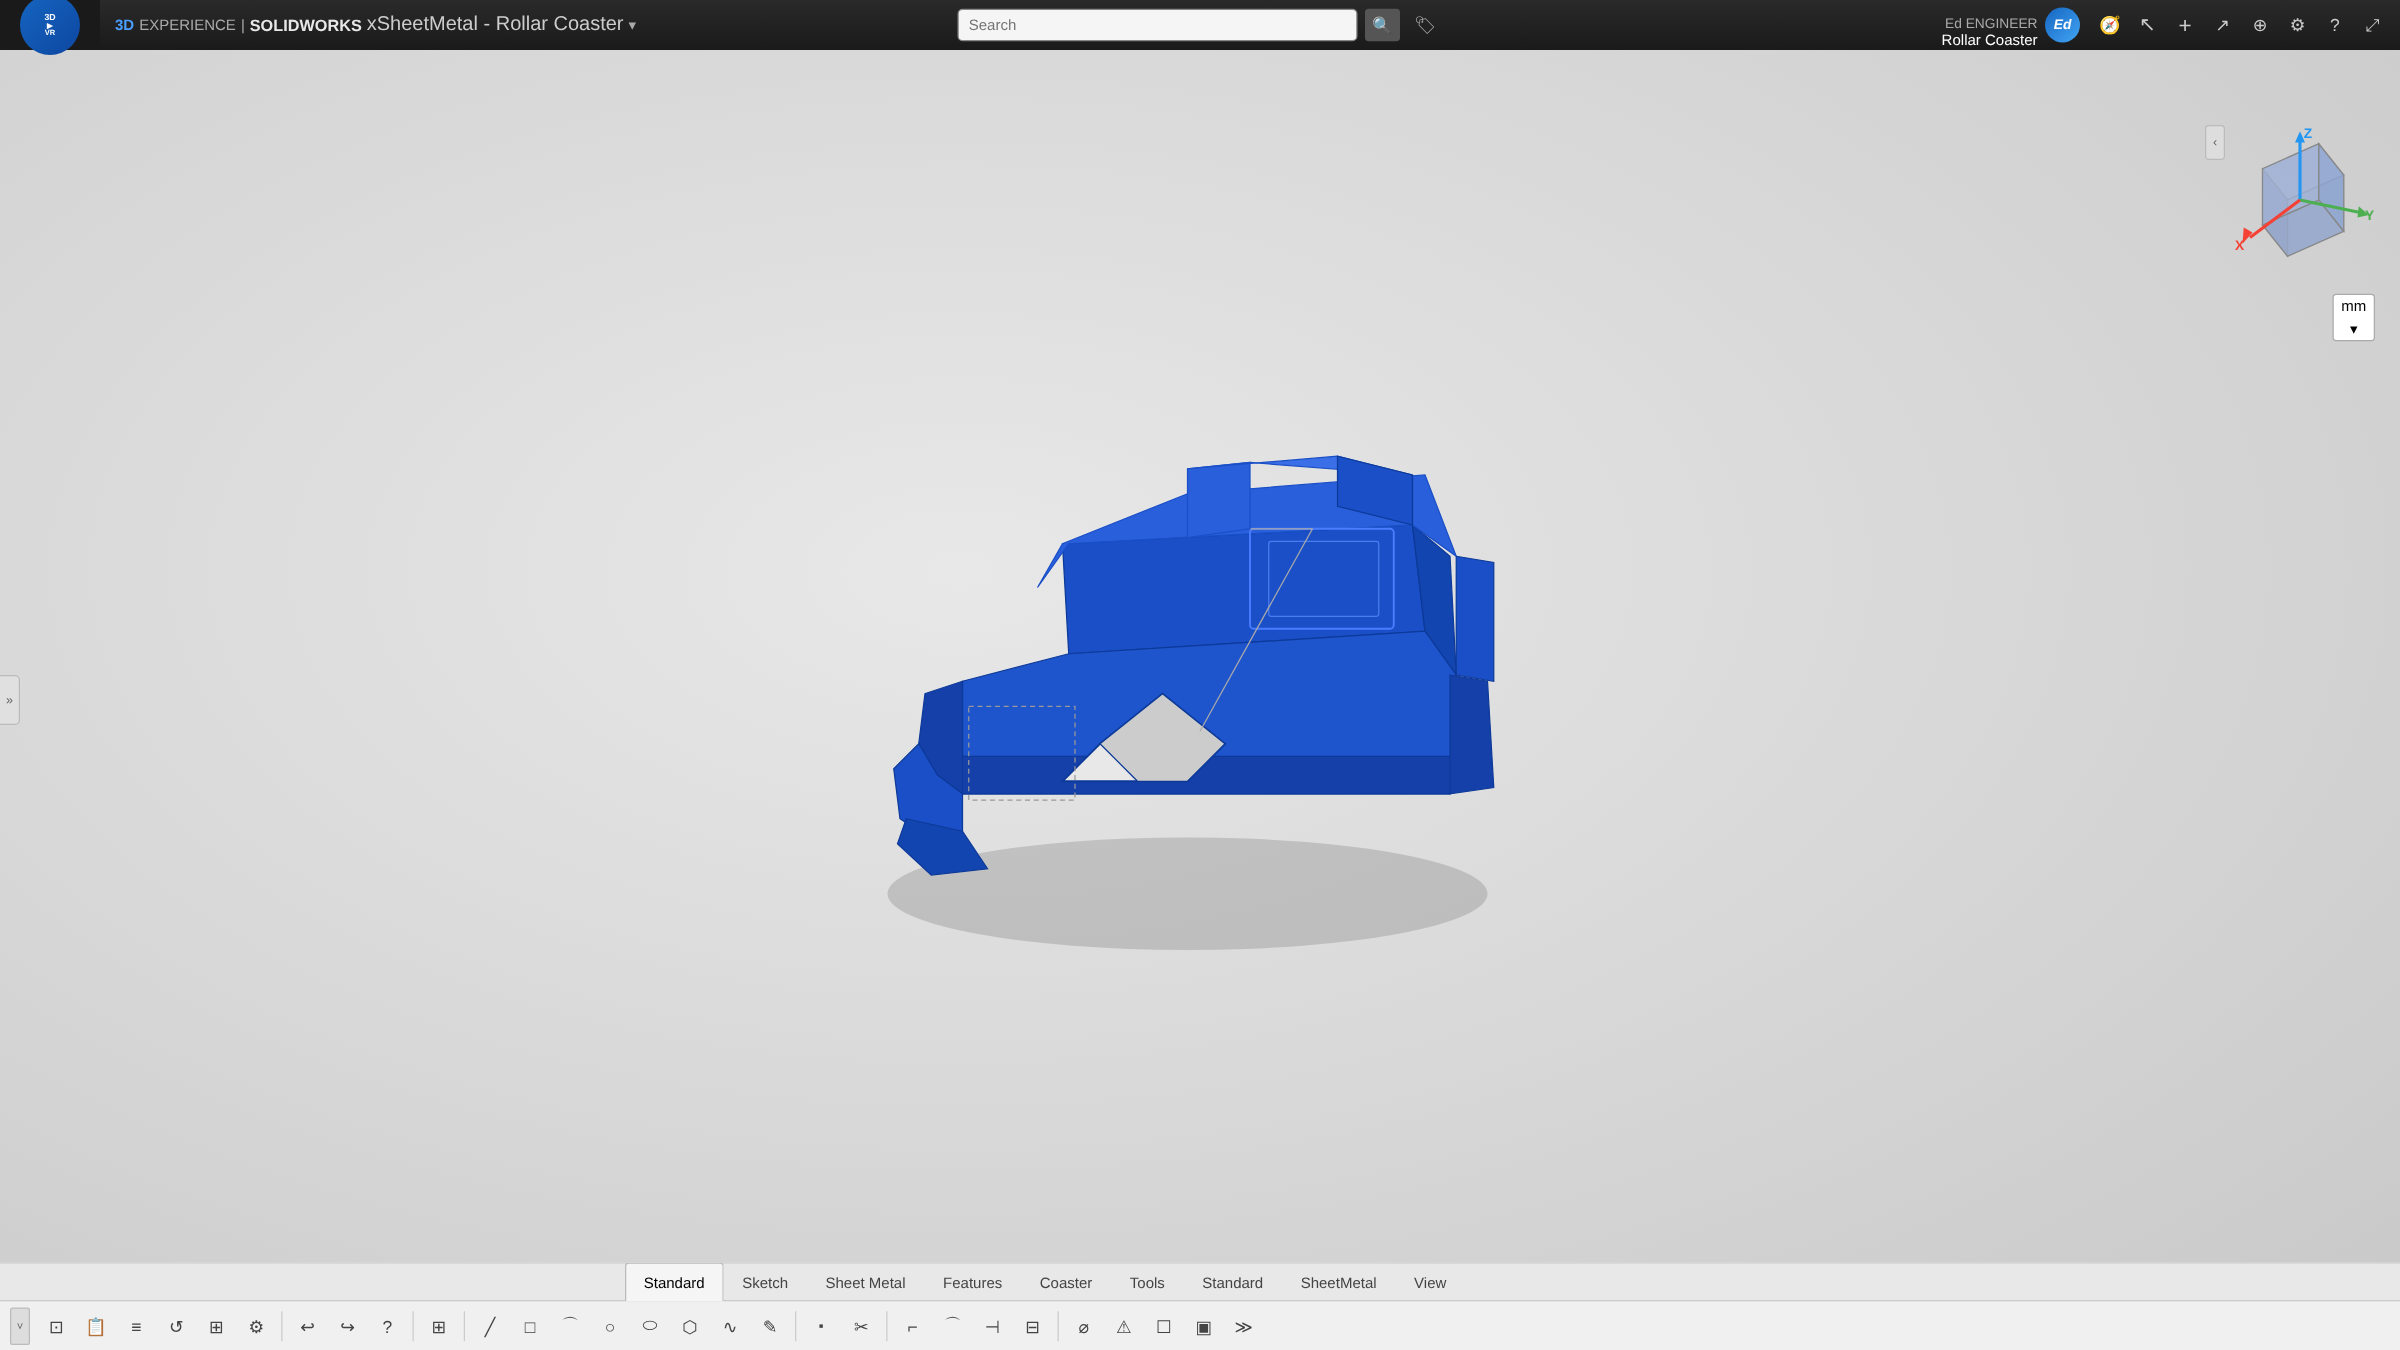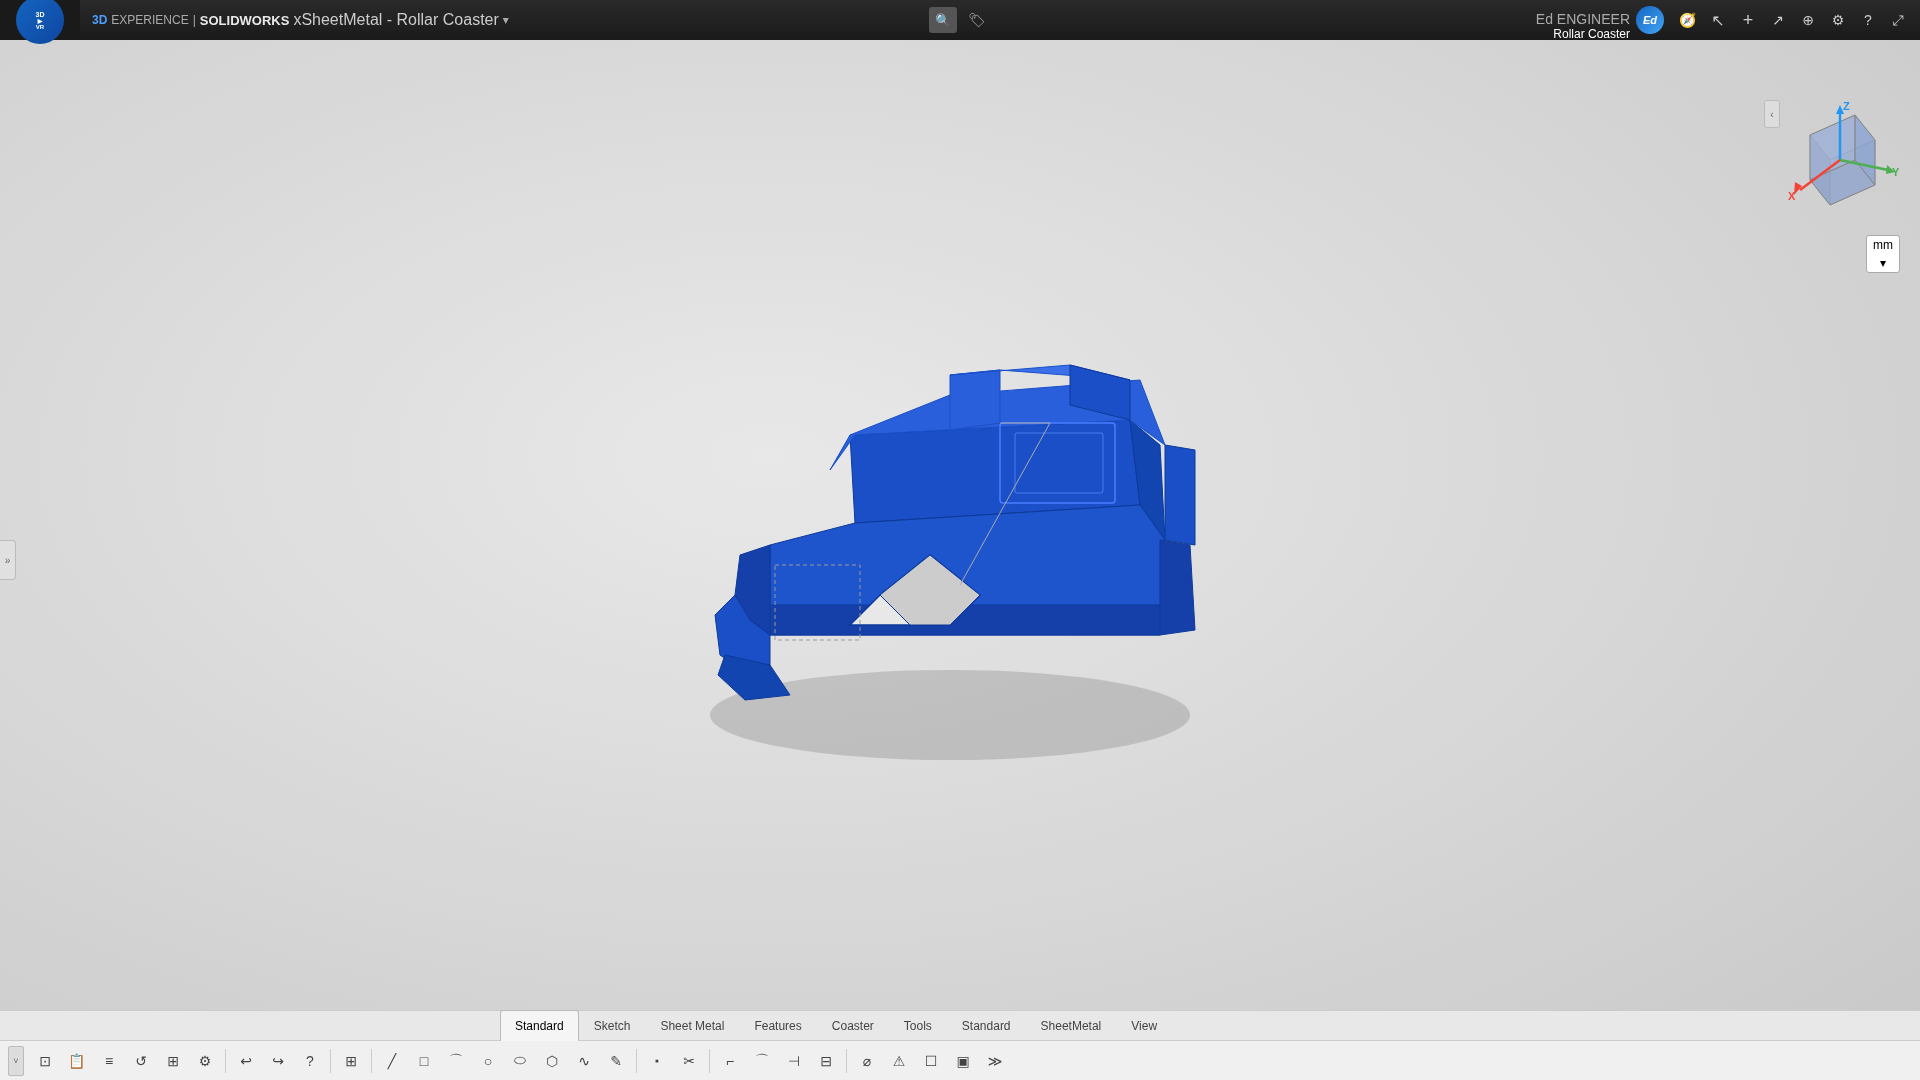--- a/index.html
+++ b/index.html
@@ -45,21 +45,21 @@
       color: white; font-size: 13px;
     }
     .bookmark-btn {
       width: 28px; height: 26px; background: transparent; border: none;
       cursor: pointer; color: #aaa; font-size: 14px; display: flex; align-items: center; justify-content: center;
     }
     #right-toolbar {
       margin-left: auto; display: flex; align-items: center; gap: 2px; padding-right: 8px;
     }
     .user-info { display: flex; align-items: center; gap: 6px; margin-right: 8px; }
-    .user-name { color: #aaa; font-size: 14px; margin-top: 12px; }
+    .user-name { color: #aaa; font-size: 11px; margin-top: 12px; }
     .user-project { color: white; font-size: 12px; font-weight: 500; }
     .user-avatar {
       width: 28px; height: 28px; border-radius: 50%;
       background: linear-gradient(135deg, #1565c0, #42a5f5);
       display: flex; align-items: center; justify-content: center;
       color: white; font-size: 11px; font-weight: bold; font-style: italic;
     }
     .top-icon-btn {
       width: 28px; height: 28px; background: transparent; border: none;
       cursor: pointer; color: #ccc; font-size: 14px;
@@ -171,20 +171,21 @@
     <span class="brand-exp">EXPERIENCE</span>
     <span class="brand-exp">|</span>
     <span class="brand-sw">SOLIDWORKS</span>
     <span class="project-name">
       <span>x</span><span>SheetMetal - Rollar Coaster</span>
     </span>
     <span style="color:#aaa; font-size:12px; cursor:pointer;">▾</span>
   </div>
 
   <div id="search-area">
+    <input id="search-box" type="text" placeholder="Search" style="">
     <button class="search-btn">
       <span>🔍</span>
     </button>
     <button class="bookmark-btn">
       <span>🏷</span>
     </button>
   </div>
 
   <div id="right-toolbar">
     <div class="user-info">

